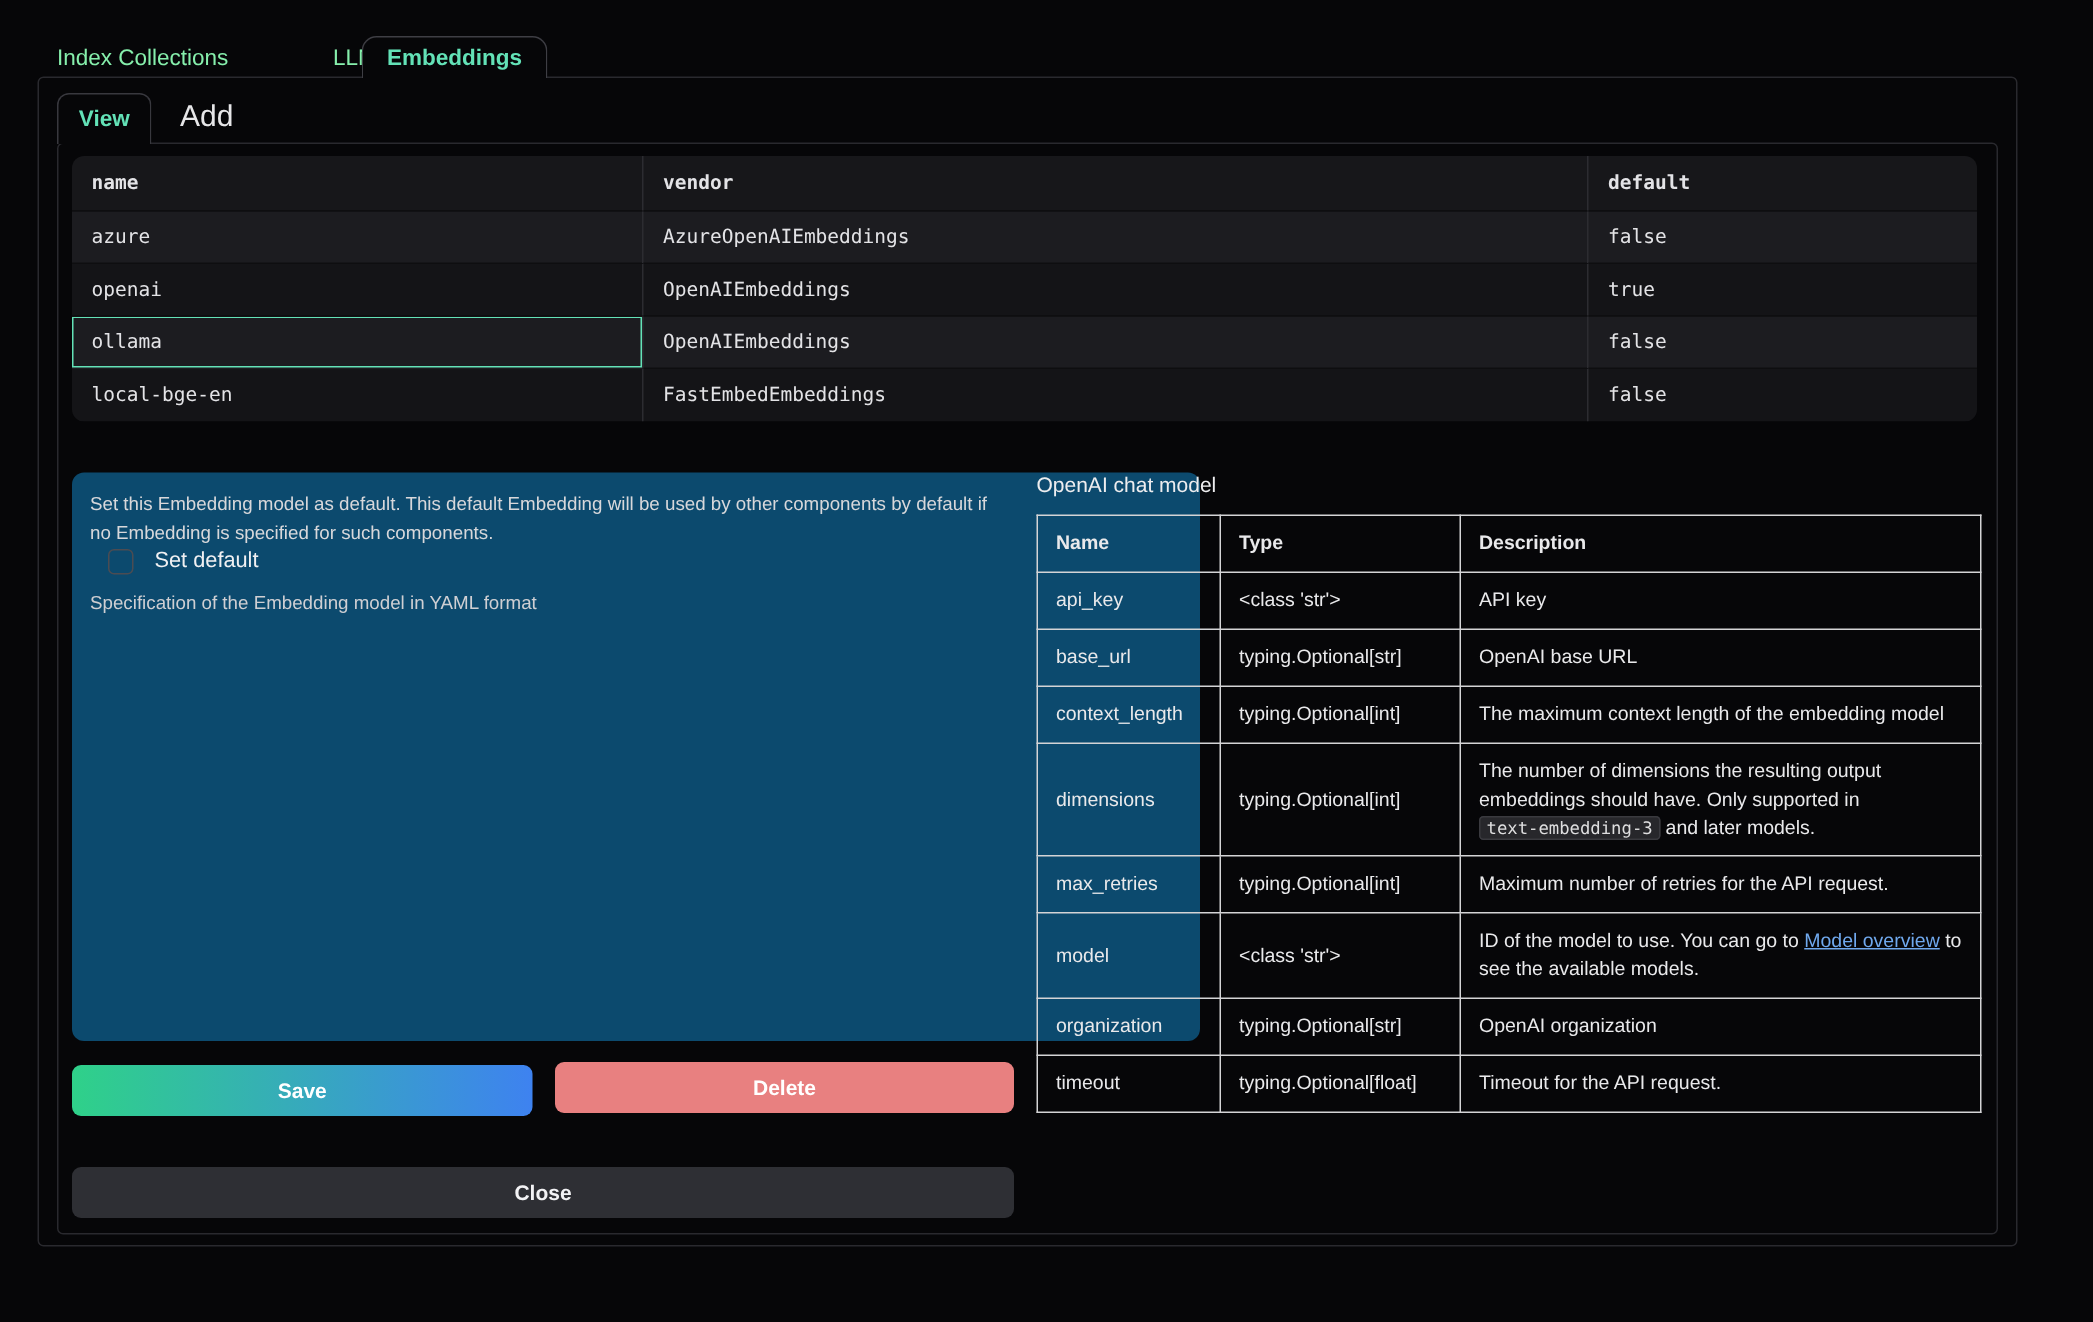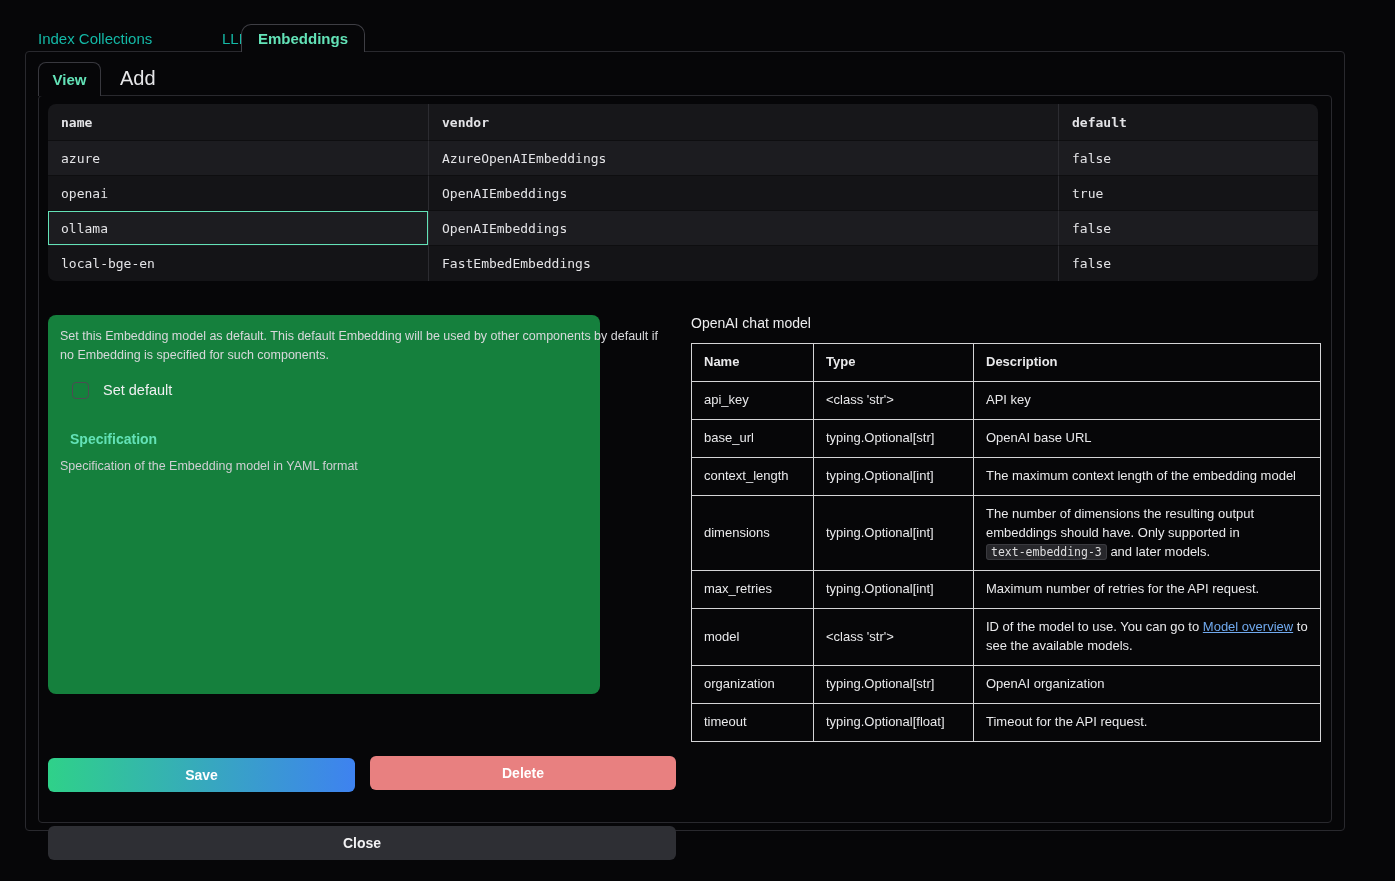--- a/index.html
+++ b/index.html
@@ -9,21 +9,21 @@
     background: #060608;
     font-family: "Liberation Sans", sans-serif;
     color: #e8e8ea;
     overflow: hidden;
   }
 
   
   .top-tab-label {
     position: absolute; top: 24px; height: 28px;
     display: flex; align-items: center;
-    font-size: 15px; color: #14b8a6; cursor: pointer;
+    font-size: 15px; color: #86efac; cursor: pointer;
   }
   .tab-box {
     position: absolute; background: #060608; z-index: 3;
     border: 1px solid #3e3e44; border-bottom: none;
     display: flex; align-items: center; justify-content: center;
     color: #63e2b7; font-weight: bold; cursor: pointer;
   }
   #embeddings-tab { left: 241px; top: 24px; width: 124px; height: 28px; border-radius: 10px 10px 0 0; font-size: 15px; }
   #view-tab { left: 38px; top: 62px; width: 63px; height: 34px; border-radius: 8px 8px 0 0; font-size: 15px; border-color: #38383e; }
   #add-tab-label { position: absolute; left: 120px; top: 62px; height: 33px; display: flex; align-items: center; font-size: 20px; color: #e6e6e8; cursor: pointer; }
@@ -52,25 +52,25 @@
     display: flex; align-items: center; padding-left: 13px; color: #e3e3e6;
     border-right: 1px solid #2c2c31; border-bottom: 1px solid #0e0e10;
     cursor: pointer;
   }
   .etable .ecell:last-child { border-right: none; }
   .etable .erow:last-child .ecell { border-bottom: none; }
   .etable .ecell.selected { box-shadow: inset 0 0 0 1px #63e2b7; border-bottom-color: transparent; }
 
   
   .left-card {
-    position: absolute; left: 48px; top: 315px; width: 552px; height: 379px;
-    background: #15803d; border-radius: 8px; z-index: 4; padding: 12px;
+    position: absolute; left: 48px; top: 315px; width: 752px; height: 379px;
+    background: #0c4a6e; border-radius: 8px; z-index: 4; padding: 12px;
   }
   .default-desc { font-size: 12.5px; color: #d8d8db; line-height: 1.55; width: 600px; }
-  .checkbox-row { margin-top: 16px; display: flex; align-items: center; cursor: pointer; padding-left: 12px; }
+  .checkbox-row { margin-top: 0; display: flex; align-items: center; cursor: pointer; padding-left: 12px; }
   .checkbox {
     width: 17px; height: 17px; border: 1px solid #4c4c52; border-radius: 4px;
     background: transparent; flex: 0 0 auto;
   }
   .checkbox-label { margin-left: 14px; font-size: 14.5px; color: #f0f0f2; }
   .spec-title { margin-top: 32px; margin-left: 10px; color: #63e2b7; font-weight: bold; font-size: 14px; }
   .spec-subtitle { margin-top: 12px; font-size: 12.5px; color: #cfcfd3; }
 
   .yaml-editor {
     position: absolute; left: 12px; top: 148px; width: 604px; height: 221px;
@@ -83,21 +83,21 @@
     background:
       linear-gradient(135deg, transparent 0 52%, #8a8a8e 52% 58%, transparent 58% 72%, #8a8a8e 72% 78%, transparent 78%);
     cursor: nwse-resize;
   }
 
   
   .btn {
     position: absolute; height: 34px; border-radius: 6px; border: none;
     display: flex; align-items: center; justify-content: center;
     font-family: "Liberation Sans", sans-serif;
-    font-size: 14px; font-weight: bold; color: #ffffff; cursor: pointer; z-index: 4; margin-top: 48px;
+    font-size: 14px; font-weight: bold; color: #ffffff; cursor: pointer; z-index: 4;
   }
   #save-button { left: 48px; top: 710px; width: 307px; background: linear-gradient(90deg, #2fd189, #3e82f0); }
   #delete-button { left: 370px; top: 708px; width: 306px; background: #e88080; }
   #close-button { left: 48px; top: 778px; width: 628px; background: #2e2f34; color: #f2f2f4; }
 
   
   .right-title { position: absolute; left: 691px; top: 315px; font-size: 14px; color: #ededef; z-index: 4; }
   .ref-table {
     position: absolute; left: 691px; top: 343px; width: 629px; z-index: 4;
     border-collapse: collapse; table-layout: fixed;
@@ -160,21 +160,20 @@
     <div class="ecell">false</div>
   </div>
 </div>
 
 <div class="left-card">
   <div class="default-desc">Set this Embedding model as default. This default Embedding will be used by other components by default if no Embedding is specified for such components.</div>
   <div class="checkbox-row">
     <div class="checkbox"></div>
     <div class="checkbox-label">Set default</div>
   </div>
-  <div class="spec-title">Specification</div>
   <div class="spec-subtitle">Specification of the Embedding model in YAML format</div>
 </div>
 
 <button class="btn" id="save-button">Save</button>
 <button class="btn" id="delete-button">Delete</button>
 <button class="btn" id="close-button">Close</button>
 
 <div class="right-title">OpenAI chat model</div>
 <table class="ref-table">
   <colgroup>

